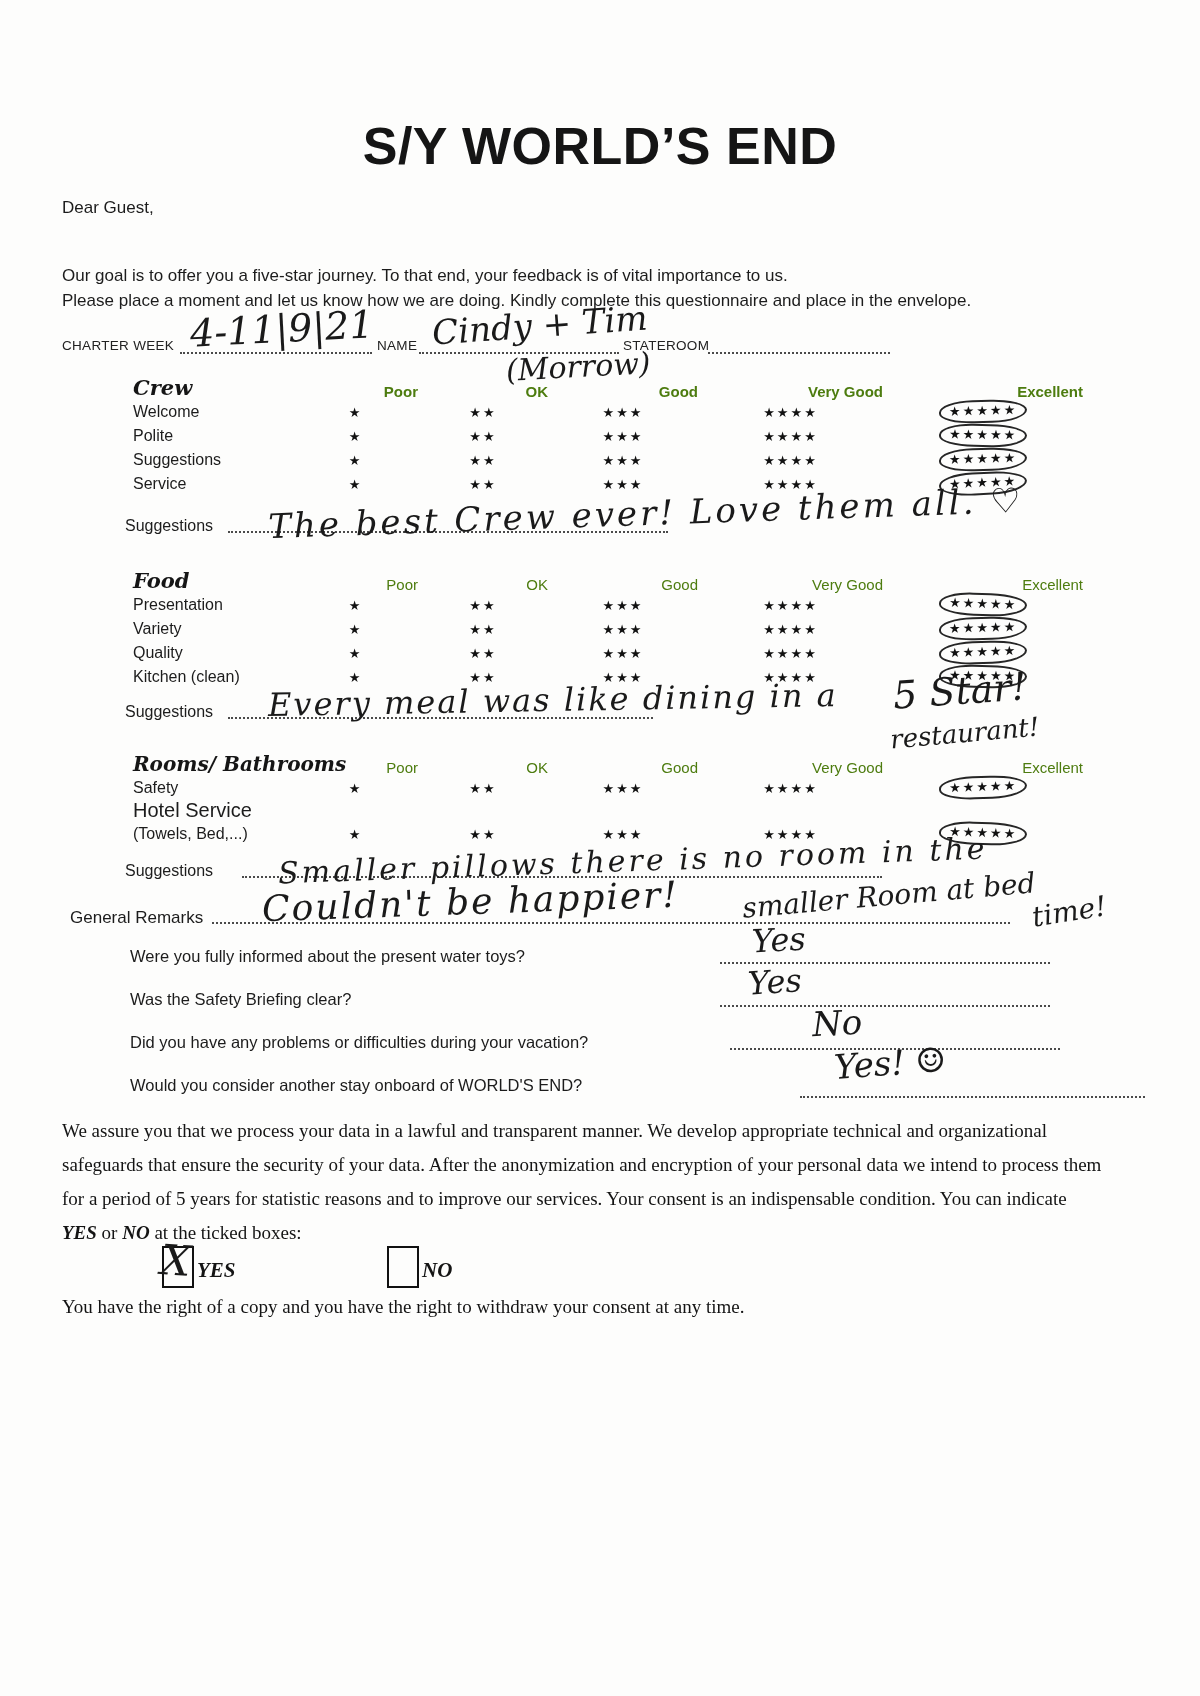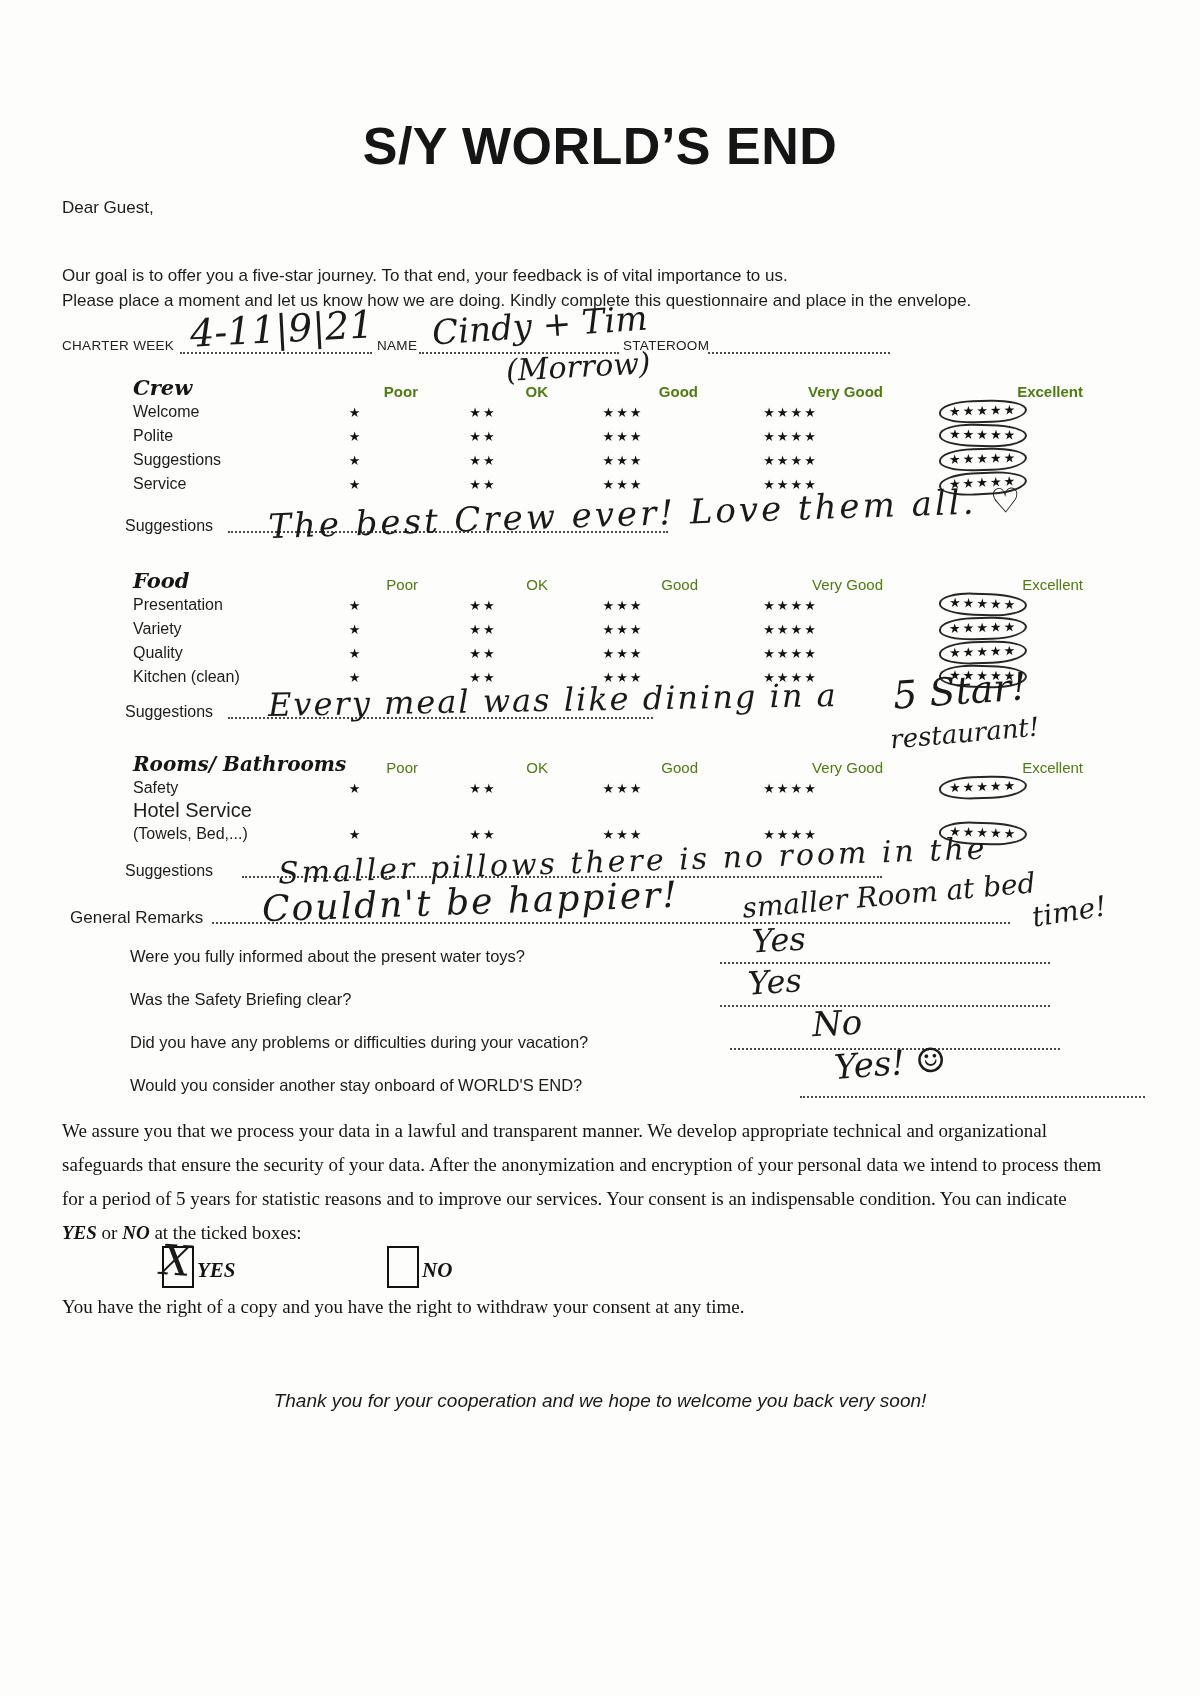--- a/index.html
+++ b/index.html
@@ -229,15 +229,14 @@
 
   <span class="cbox" style="top:1246px;left:162px">
     <span class="hand xmark">X</span>
   </span>
   <span class="cb-label" style="top:1258px;left:197px">YES</span>
   <span class="cbox" style="top:1246px;left:387px"></span>
   <span class="cb-label" style="top:1258px;left:422px">NO</span>
 
   <div class="consent-line" style="top:1296px">You have the right of a copy and you have the right to withdraw your consent at any time.</div>
 
-  <div class="abs thanks">Thank you for your cooperation and we hope to welcome you back very soon!</div>
 
 </div>
 
 </body></html>

